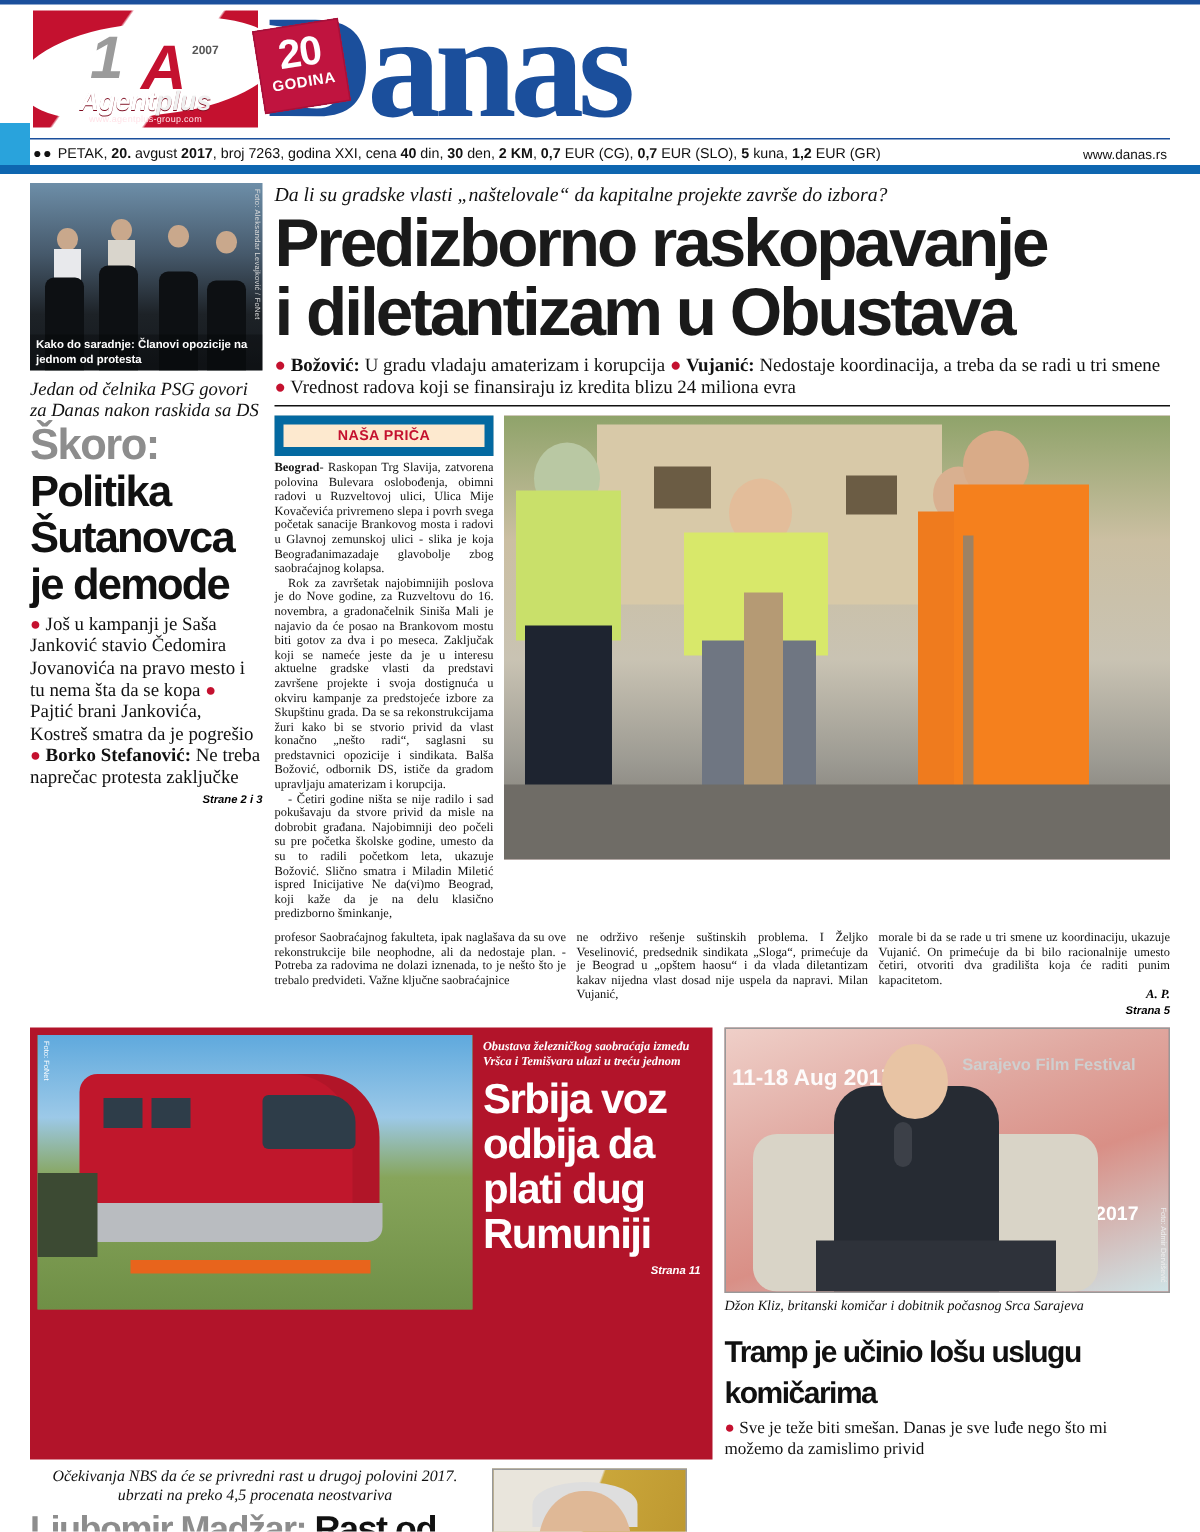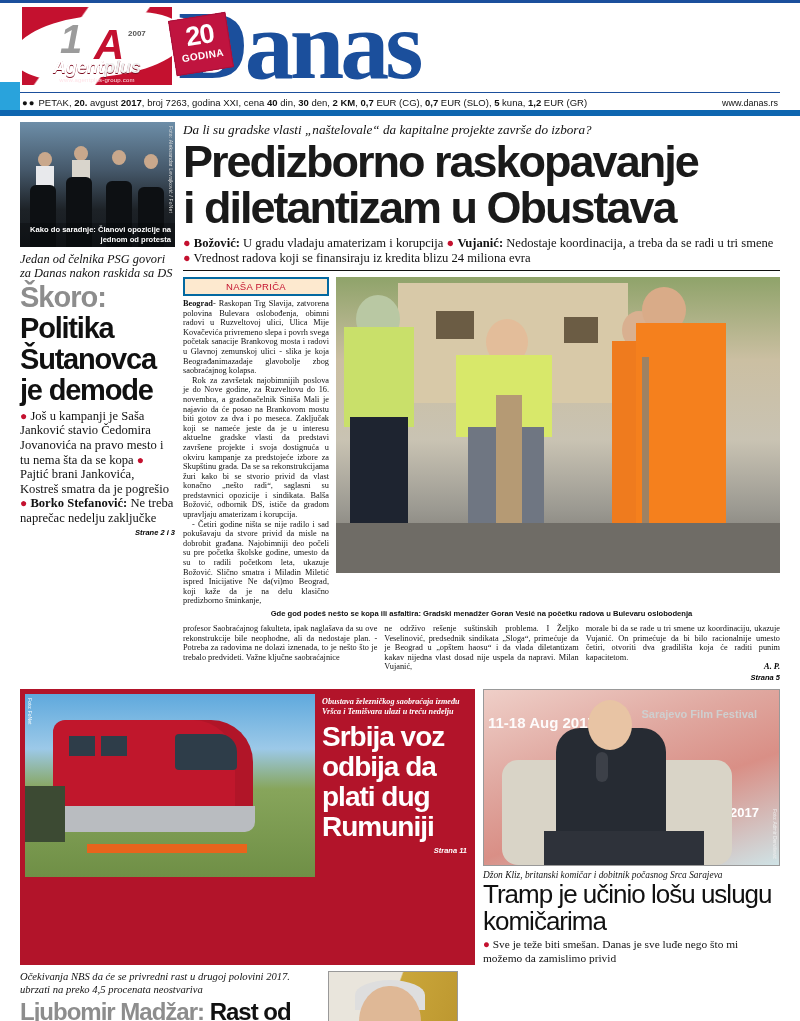--- a/index.html
+++ b/index.html
@@ -70,21 +70,21 @@
   .content{position:absolute;left:20px;top:122px;width:760px;}
 
   
   .top-sec{display:flex;gap:8px;}
   .col-left{width:155px;flex:0 0 155px;}
   .col-main{flex:1;}
 
   .photo{background:#3a3f45;position:relative;overflow:hidden;}
   .photo .cred{position:absolute;right:1px;top:4px;writing-mode:vertical-rl;font-size:5px;color:#ddd;letter-spacing:.2px;}
   .photo .cap{position:absolute;left:0;right:0;bottom:0;color:#fff;font-size:7.6px;font-weight:bold;
-    line-height:9.4px;text-align:right;padding:2px 4px 3px;background:rgba(0,0,0,.25);}
+    line-height:9.4px;text-align:left;padding:2px 4px 3px;background:rgba(0,0,0,.25);}
 
   
   .protest{height:125px;background:linear-gradient(180deg,#6d8ea8 0%,#46596b 38%,#1d2227 70%,#14181c 100%);}
   .protest .fig{position:absolute;bottom:0;width:26px;background:#0d1013;border-radius:6px 6px 0 0;}
   .protest .head{position:absolute;width:14px;height:15px;border-radius:50%;background:#c9a88c;}
   .protest .shirt{position:absolute;width:18px;height:22px;background:#e8e9ec;}
 
   .kicker-it{font-family:"Liberation Serif",serif;font-style:italic;font-size:12.4px;line-height:14.4px;color:#111;margin:5px 0 1px;}
   .hl-grey{font-family:"Liberation Sans",sans-serif;font-weight:bold;color:#8d8d8d;font-size:29px;line-height:31px;letter-spacing:-1px;}
   .hl-black{font-family:"Liberation Sans",sans-serif;font-weight:bold;color:#111;font-size:29px;line-height:31px;letter-spacing:-1.2px;}
@@ -99,21 +99,21 @@
     letter-spacing:-2px;color:#1a1a1a;}
   .main-bul{font-family:"Liberation Serif",serif;font-size:12.6px;line-height:15px;color:#111;margin-top:5px;}
   .main-bul .b{color:#c4112f;}
   .main-bul b{font-weight:bold;}
 
   .hr-thin{border-top:1px solid #111;margin:4px 0 0;}
 
   
   .story{display:flex;gap:7px;margin-top:6px;}
   .story-col{width:146px;flex:0 0 146px;}
-  .nasa{border:2px solid #0369a1;background:#fde9cf;color:#c4112f;font-weight:normal;font-size:9.5px;
+  .nasa{border:6px solid #0369a1;background:#fde9cf;color:#c4112f;font-weight:bold;font-size:9.5px;
     text-align:center;padding:2px 0;letter-spacing:.3px;font-family:"Liberation Sans",sans-serif;}
   .body-txt{font-family:"Liberation Serif",serif;font-size:8.3px;line-height:9.6px;text-align:justify;color:#111;margin-top:3px;}
   .body-txt p{margin:0;text-indent:9px;}
   .body-txt p.first{text-indent:0;}
   .body-txt b{font-weight:bold;}
 
   .big-photo{flex:1;background:#caa;position:relative;overflow:hidden;height:296px;}
   .constr{position:absolute;inset:0;background:linear-gradient(180deg,#8fa36a 0%,#cbbfa2 28%,#c9c3b3 55%,#9c9a92 78%,#6e6b66 100%);}
   .cap-line{font-family:"Liberation Sans",sans-serif;font-size:7.6px;font-weight:bold;text-align:center;margin-top:3px;color:#111;}
 
@@ -140,28 +140,28 @@
   .kliz-photo{height:175px;position:relative;overflow:hidden;background:#cf8f8f;border:1px solid #999;}
   .kl-bg{position:absolute;inset:0;background:linear-gradient(160deg,#efcfc8 0%,#e0a8a0 35%,#d98f86 60%,#cfe3e6 100%);}
   .kl-t1{position:absolute;left:4px;top:24px;font-size:15px;font-weight:bold;color:#fff;opacity:.95;}
   .kl-t2{position:absolute;right:22px;top:18px;font-size:11px;font-weight:bold;color:#cfcfcf;line-height:13px;}
   .kl-t3{position:absolute;right:20px;top:115px;font-size:13px;font-weight:bold;color:#fff;}
   .kl-chair{position:absolute;left:18px;top:70px;width:230px;height:105px;background:#d9d4c7;border-radius:16px;}
   .kl-body{position:absolute;left:72px;top:38px;width:110px;height:137px;background:#262b33;border-radius:24px 24px 0 0;}
   .kl-head{position:absolute;left:104px;top:10px;width:44px;height:50px;background:#e8c4a4;border-radius:50%;}
   .kl-cred{position:absolute;right:1px;bottom:6px;writing-mode:vertical-rl;font-size:5px;color:#eee;}
   .kliz-kick{font-family:"Liberation Serif",serif;font-style:italic;font-size:9.4px;margin-top:4px;color:#111;}
-  .kliz-hl{font-family:"Liberation Sans",sans-serif;font-weight:normal;font-size:26px;line-height:27px;letter-spacing:-1px;color:#111;margin-top:1px;}
+  .kliz-hl{font-family:"Liberation Sans",sans-serif;font-weight:bold;font-size:20px;line-height:27px;letter-spacing:-1px;color:#111;margin-top:13px;}
   .kliz-bul{font-family:"Liberation Serif",serif;font-size:11.4px;line-height:13.4px;margin-top:3px;color:#111;}
   .kliz-bul .b{color:#c4112f;}
 
   
   .bot{display:flex;gap:8px;margin-top:6px;}
   .madzar{width:300px;flex:0 0 300px;}
-  .mz-kick{font-family:"Liberation Serif",serif;font-style:italic;font-size:10.6px;line-height:12.6px;color:#111;}
+  .mz-kick{font-family:"Liberation Serif",serif;font-style:italic;font-size:10.6px;line-height:12.6px;color:#111;text-align:center;}
   .mz-hl{font-family:"Liberation Sans",sans-serif;font-weight:bold;font-size:24px;line-height:26px;letter-spacing:-1px;color:#111;margin-top:3px;}
   .mz-hl .g{color:#8d8d8d;}
   .mz-photo{width:128px;flex:0 0 128px;height:128px;position:relative;overflow:hidden;border:1px solid #999;background:#b8a05c;}
   .mp-bg{position:absolute;inset:0;background:linear-gradient(110deg,#e9e5dc 0%,#e9e5dc 42%,#caa63a 43%,#b8922c 100%);}
   .mp-head{position:absolute;left:30px;top:14px;width:62px;height:74px;background:#dfb896;border-radius:48% 48% 44% 44%;}
   .mp-hair{position:absolute;left:26px;top:8px;width:70px;height:30px;background:#dedede;border-radius:50% 50% 0 0;}
 </style>
 </head>
 <body>
 
@@ -221,21 +221,21 @@
         <div class="kicker-it">Jedan od čelnika PSG govori za Danas nakon raskida sa DS</div>
         <div class="hl-grey">Škoro:</div>
         <div class="hl-black">Politika Šutanovca je demode</div>
 
         <div class="bullets">
           <span class="b">●</span>
           <span>Još u kampanji je Saša Janković stavio Čedomira Jovanovića na pravo mesto i tu nema šta da se kopa</span>
           <span class="b">●</span>
           <span>Pajtić brani Jankovića, Kostreš smatra da je pogrešio</span>
           <span class="b">●</span>
-          <b>Borko Stefanović:</b><span> Ne treba naprečac nedelju zaključke</span>
+          <b>Borko Stefanović:</b><span> Ne treba naprečac protesta zaključke</span>
         </div>
         <div class="strana">Strane 2 i 3</div>
       </div>
 
       <div class="col-main">
         <div class="over-q">Da li su gradske vlasti „naštelovale“ da kapitalne projekte završe do izbora?</div>
         <div class="main-hl">
           <div>Predizborno raskopavanje</div>
           <div>i diletantizam u Obustava</div>
         </div>
@@ -273,21 +273,20 @@
             <div style="position:absolute;left:286px;top:34px;width:34px;height:38px;background:#d9b090;border-radius:50%;"></div>
             <div style="position:absolute;left:276px;top:64px;width:58px;height:200px;background:#ef7b1e;"></div>
             <div style="position:absolute;left:306px;top:10px;width:44px;height:46px;background:#d9ab88;border-radius:50%;"></div>
             <div style="position:absolute;left:300px;top:46px;width:90px;height:230px;background:#f5801d;"></div>
             <div style="position:absolute;left:306px;top:80px;width:7px;height:180px;background:#9d8264;"></div>
             <div style="position:absolute;left:0;right:0;bottom:0;height:50px;background:#6f6c66;"></div>
             <div class="cred">Foto: FoNet</div>
           </div>
         </div>
 
-        <div class="cap-line">Gde god podeš nešto se kopa ili asfaltira: Gradski menadžer Goran Vesić na početku radova u Bulevaru oslobodenja</div>
 
         <div class="threecol">
           <div class="c">
             <div class="body-txt">profesor Saobraćajnog fakulteta, ipak naglašava da su ove rekonstrukcije bile neophodne, ali da nedostaje plan.
 - Potreba za radovima ne dolazi iznenada, to je nešto što je trebalo predvideti. Važne ključne saobraćajnice</div>
           </div>
           <div class="c">
             <div class="body-txt">ne održivo rešenje suštinskih problema. I Željko Veselinović, predsednik sindikata „Sloga“, primećuje da je Beograd u „opštem haosu“ i da vlada diletantizam kakav nijedna vlast dosad nije uspela da napravi. Milan Vujanić,</div>
           </div>
           <div class="c">
@@ -307,21 +306,21 @@
           <div class="tp-train"></div>
           <div class="tp-win" style="left:44px;top:42px;width:26px;height:20px;"></div>
           <div class="tp-win" style="left:76px;top:42px;width:26px;height:20px;"></div>
           <div class="tp-win" style="left:150px;top:40px;width:62px;height:36px;border-radius:4px 18px 4px 4px;"></div>
           <div class="tp-skirt"></div>
           <div style="position:absolute;left:62px;top:150px;width:160px;height:9px;background:#e8641c;"></div>
           <div style="position:absolute;left:0;top:92px;width:40px;height:56px;background:#3c4a33;"></div>
           <div class="tp-cred">Foto: FoNet</div>
         </div>
         <div class="train-txt">
-          <div class="train-kick">Obustava železničkog saobraćaja između Vršca i Temišvara ulazi u treću nedelju</div>
+          <div class="train-kick">Obustava železničkog saobraćaja između Vršca i Temišvara ulazi u treću jednom</div>
           <div class="train-hl">Srbija voz odbija da plati dug Rumuniji</div>
           <div class="train-str">Strana 11</div>
         </div>
       </div>
 
       <div class="kliz">
         <div class="kliz-photo">
           <div class="kl-bg"></div>
           <div class="kl-t1">11-18 Aug 2017</div>
           <div class="kl-t2">Sarajevo Film Festival</div>

